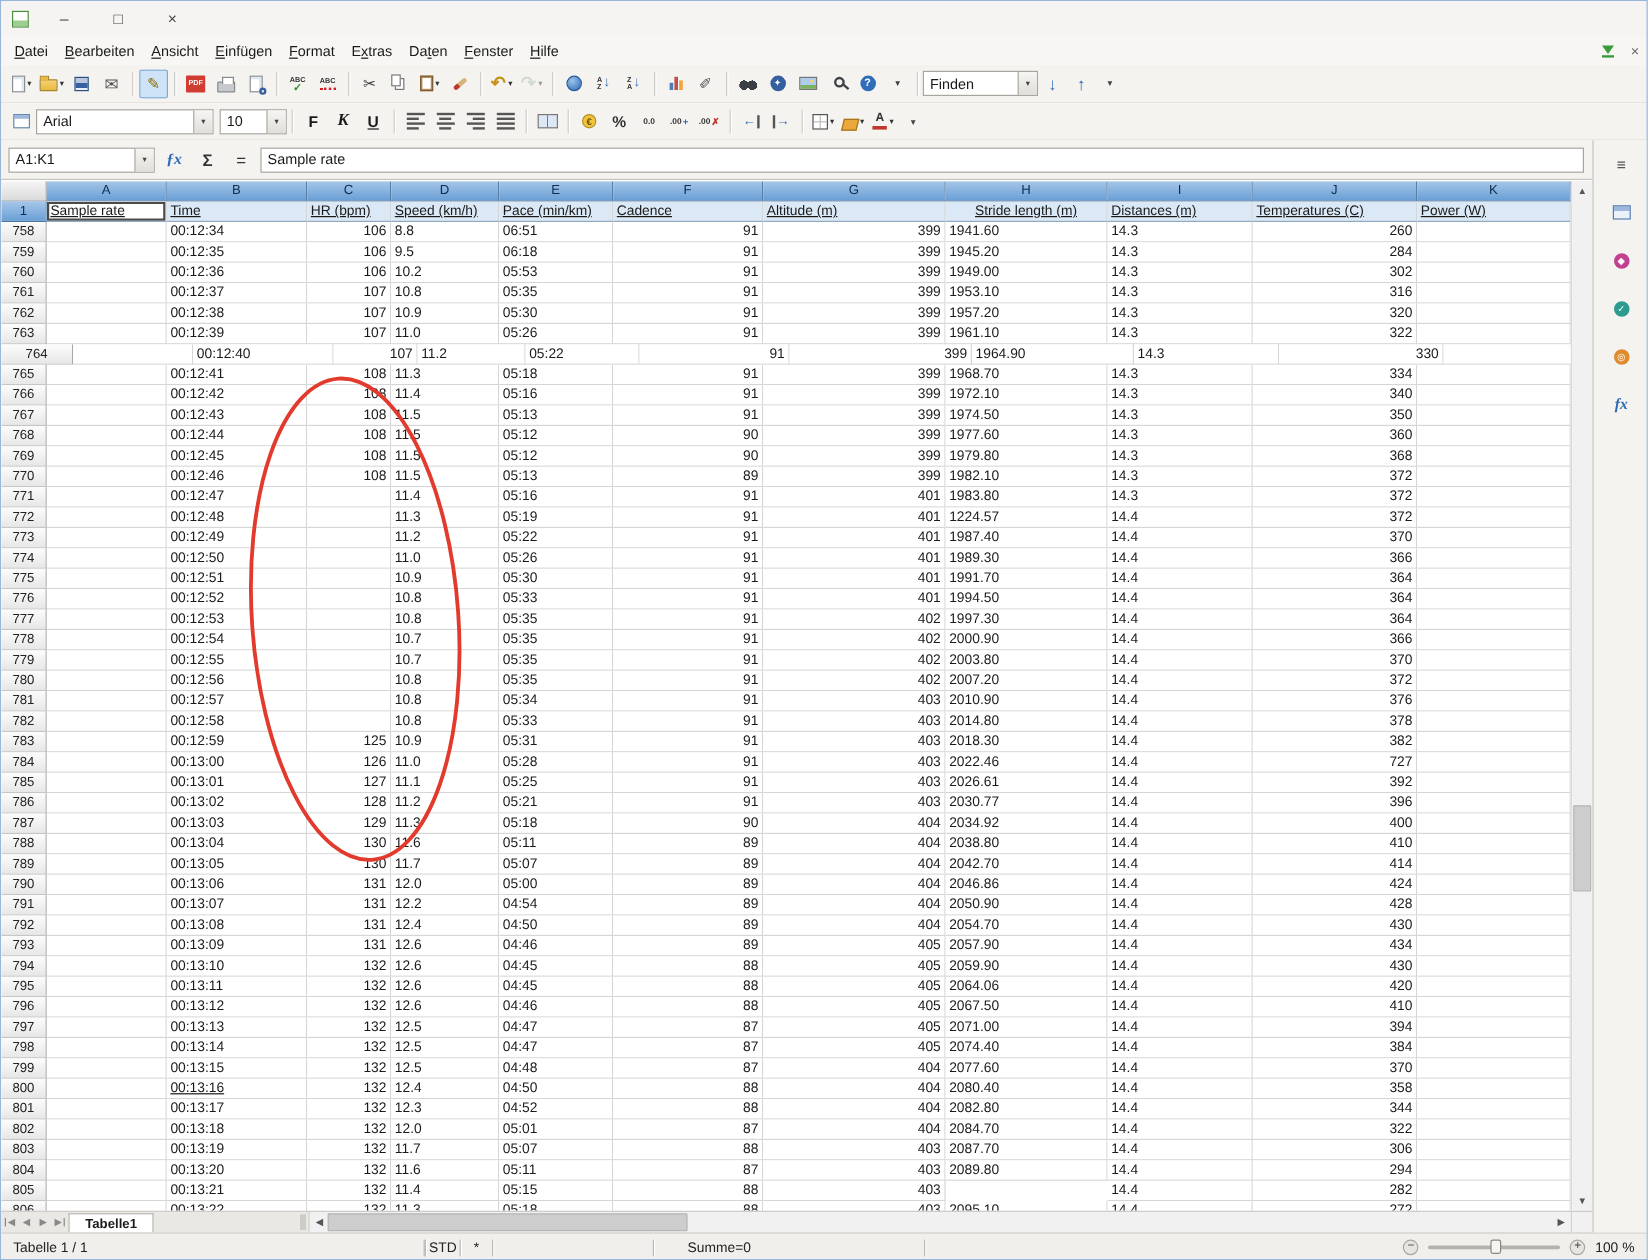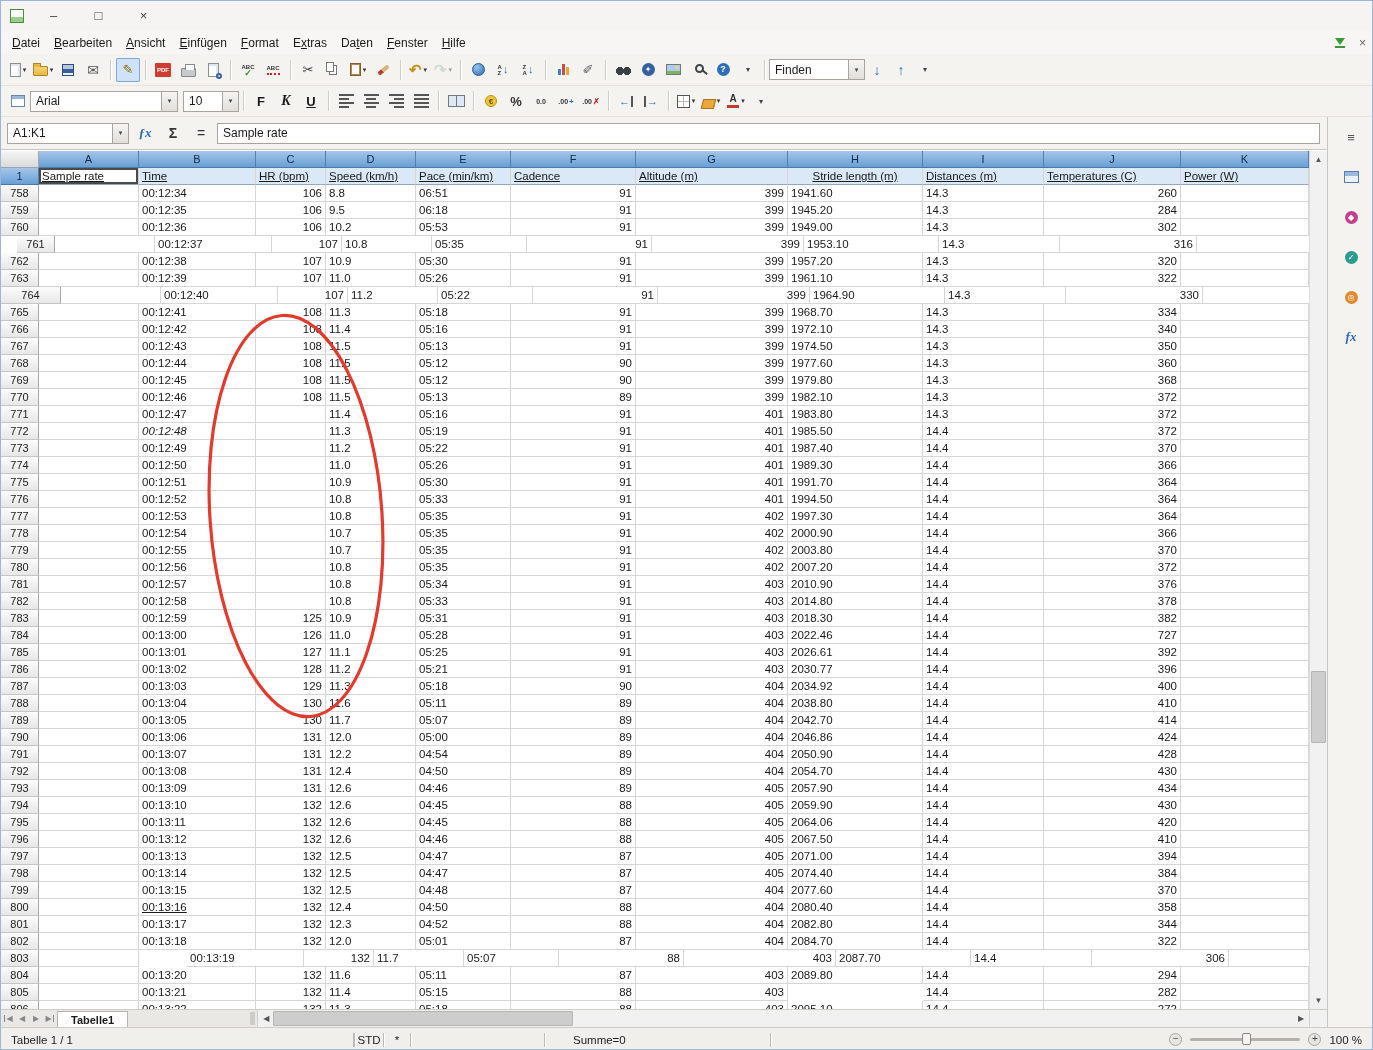--- a/index.html
+++ b/index.html
@@ -453,21 +453,21 @@
         <div class="gcell" style="width: 90px;">10.2</div>
         <div class="gcell" style="width: 95px;">05:53</div>
         <div class="gcell r" style="width: 125px;">91</div>
         <div class="gcell r" style="width: 152px;">399</div>
         <div class="gcell" style="width: 135px;">1949.00</div>
         <div class="gcell" style="width: 121px;">14.3</div>
         <div class="gcell r" style="width: 137px;">302</div>
         <div class="gcell" style="width: 128px;"></div>
       </div>
       <div class="grow">
-        <div class="gcell rhdr" style="width: 38px; margin-left: 16px;">761</div>
+        <div class="gcell rhdr" style="width: 38px;">761</div>
         <div class="gcell" style="width: 100px;"></div>
         <div class="gcell" style="width: 117px;">00:12:37</div>
         <div class="gcell r" style="width: 70px;">107</div>
         <div class="gcell" style="width: 90px;">10.8</div>
         <div class="gcell" style="width: 95px;">05:35</div>
         <div class="gcell r" style="width: 125px;">91</div>
         <div class="gcell r" style="width: 152px;">399</div>
         <div class="gcell" style="width: 135px;">1953.10</div>
         <div class="gcell" style="width: 121px;">14.3</div>
         <div class="gcell r" style="width: 137px;">316</div>
@@ -609,27 +609,27 @@
         <div class="gcell r" style="width: 125px;">91</div>
         <div class="gcell r" style="width: 152px;">401</div>
         <div class="gcell" style="width: 135px;">1983.80</div>
         <div class="gcell" style="width: 121px;">14.3</div>
         <div class="gcell r" style="width: 137px;">372</div>
         <div class="gcell" style="width: 128px;"></div>
       </div>
       <div class="grow">
         <div class="gcell rhdr" style="width: 38px;">772</div>
         <div class="gcell" style="width: 100px;"></div>
-        <div class="gcell" style="width: 117px; font-style: italic;">00:12:48</div>
+        <div class="gcell" style="width: 117px;">00:12:48</div>
         <div class="gcell r" style="width: 70px;"></div>
         <div class="gcell" style="width: 90px;">11.3</div>
         <div class="gcell" style="width: 95px;">05:19</div>
         <div class="gcell r" style="width: 125px;">91</div>
         <div class="gcell r" style="width: 152px;">401</div>
-        <div class="gcell" style="width: 135px;">1985.50</div>
+        <div class="gcell" style="width: 135px;">1224.57</div>
         <div class="gcell" style="width: 121px;">14.4</div>
         <div class="gcell r" style="width: 137px;">372</div>
         <div class="gcell" style="width: 128px;"></div>
       </div>
       <div class="grow">
         <div class="gcell rhdr" style="width: 38px;">773</div>
         <div class="gcell" style="width: 100px;"></div>
         <div class="gcell" style="width: 117px;">00:12:49</div>
         <div class="gcell r" style="width: 70px;"></div>
         <div class="gcell" style="width: 90px;">11.2</div>
@@ -1043,21 +1043,21 @@
         <div class="gcell r" style="width: 125px;">87</div>
         <div class="gcell r" style="width: 152px;">404</div>
         <div class="gcell" style="width: 135px;">2084.70</div>
         <div class="gcell" style="width: 121px;">14.4</div>
         <div class="gcell r" style="width: 137px;">322</div>
         <div class="gcell" style="width: 128px;"></div>
       </div>
       <div class="grow">
         <div class="gcell rhdr" style="width: 38px;">803</div>
         <div class="gcell" style="width: 100px;"></div>
-        <div class="gcell" style="width: 117px; margin-left: 48px;">00:13:19</div>
+        <div class="gcell" style="width: 117px;">00:13:19</div>
         <div class="gcell r" style="width: 70px;">132</div>
         <div class="gcell" style="width: 90px;">11.7</div>
         <div class="gcell" style="width: 95px;">05:07</div>
         <div class="gcell r" style="width: 125px;">88</div>
         <div class="gcell r" style="width: 152px;">403</div>
         <div class="gcell" style="width: 135px;">2087.70</div>
         <div class="gcell" style="width: 121px;">14.4</div>
         <div class="gcell r" style="width: 137px;">306</div>
         <div class="gcell" style="width: 128px;"></div>
       </div>

